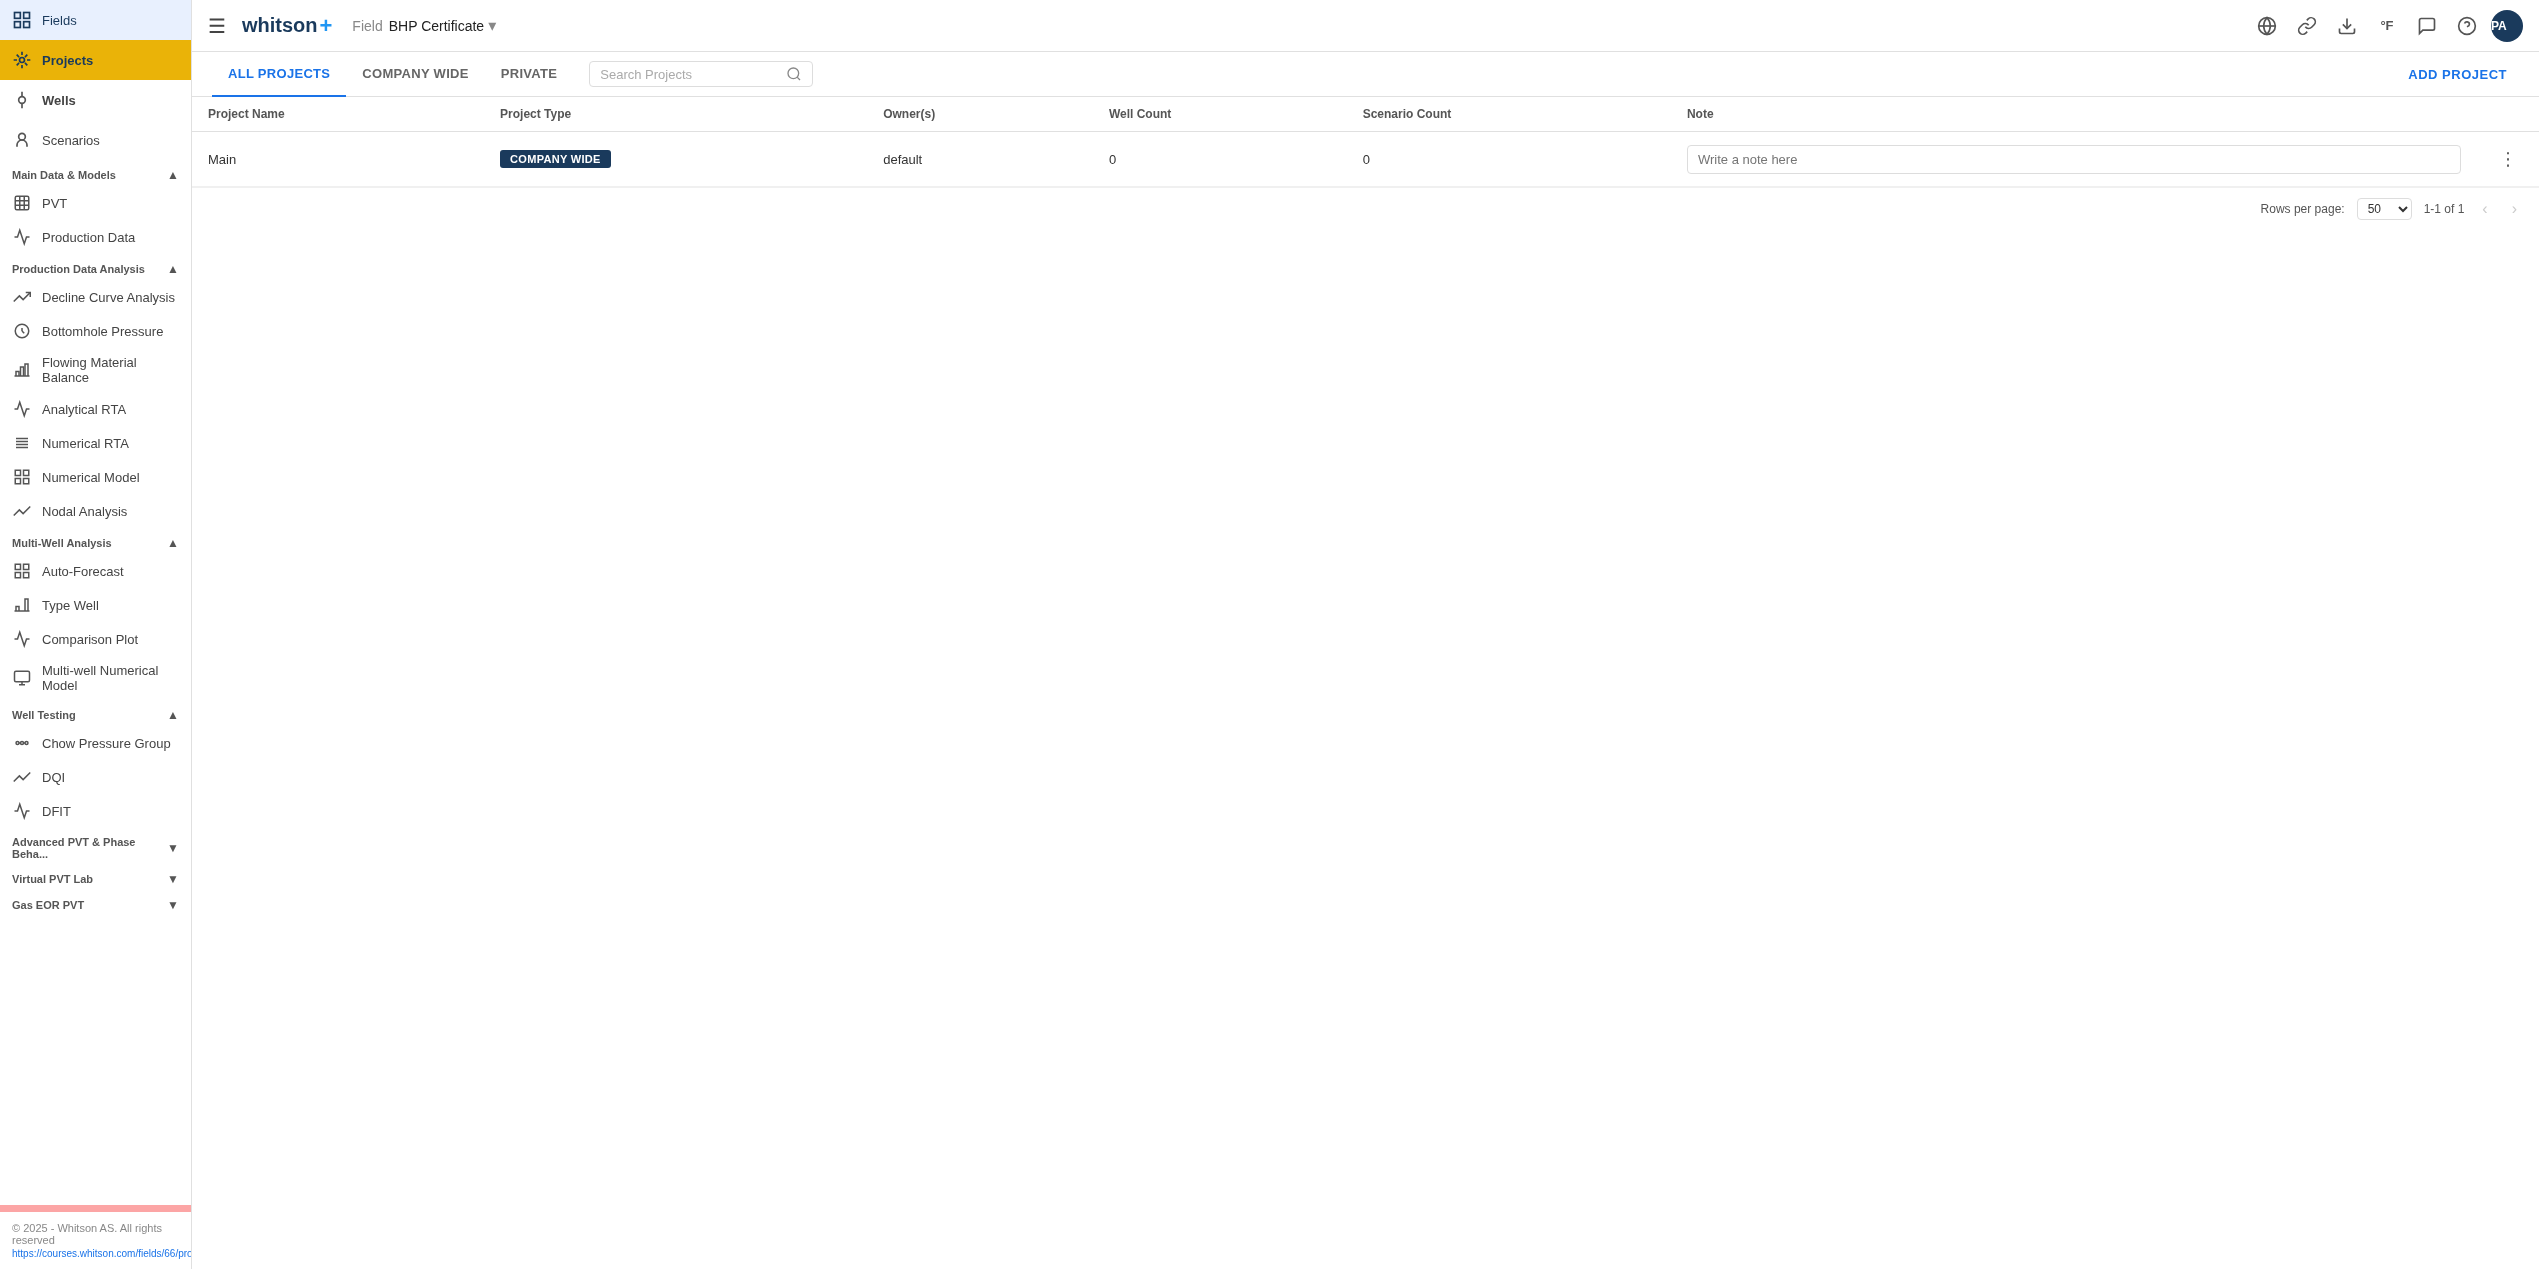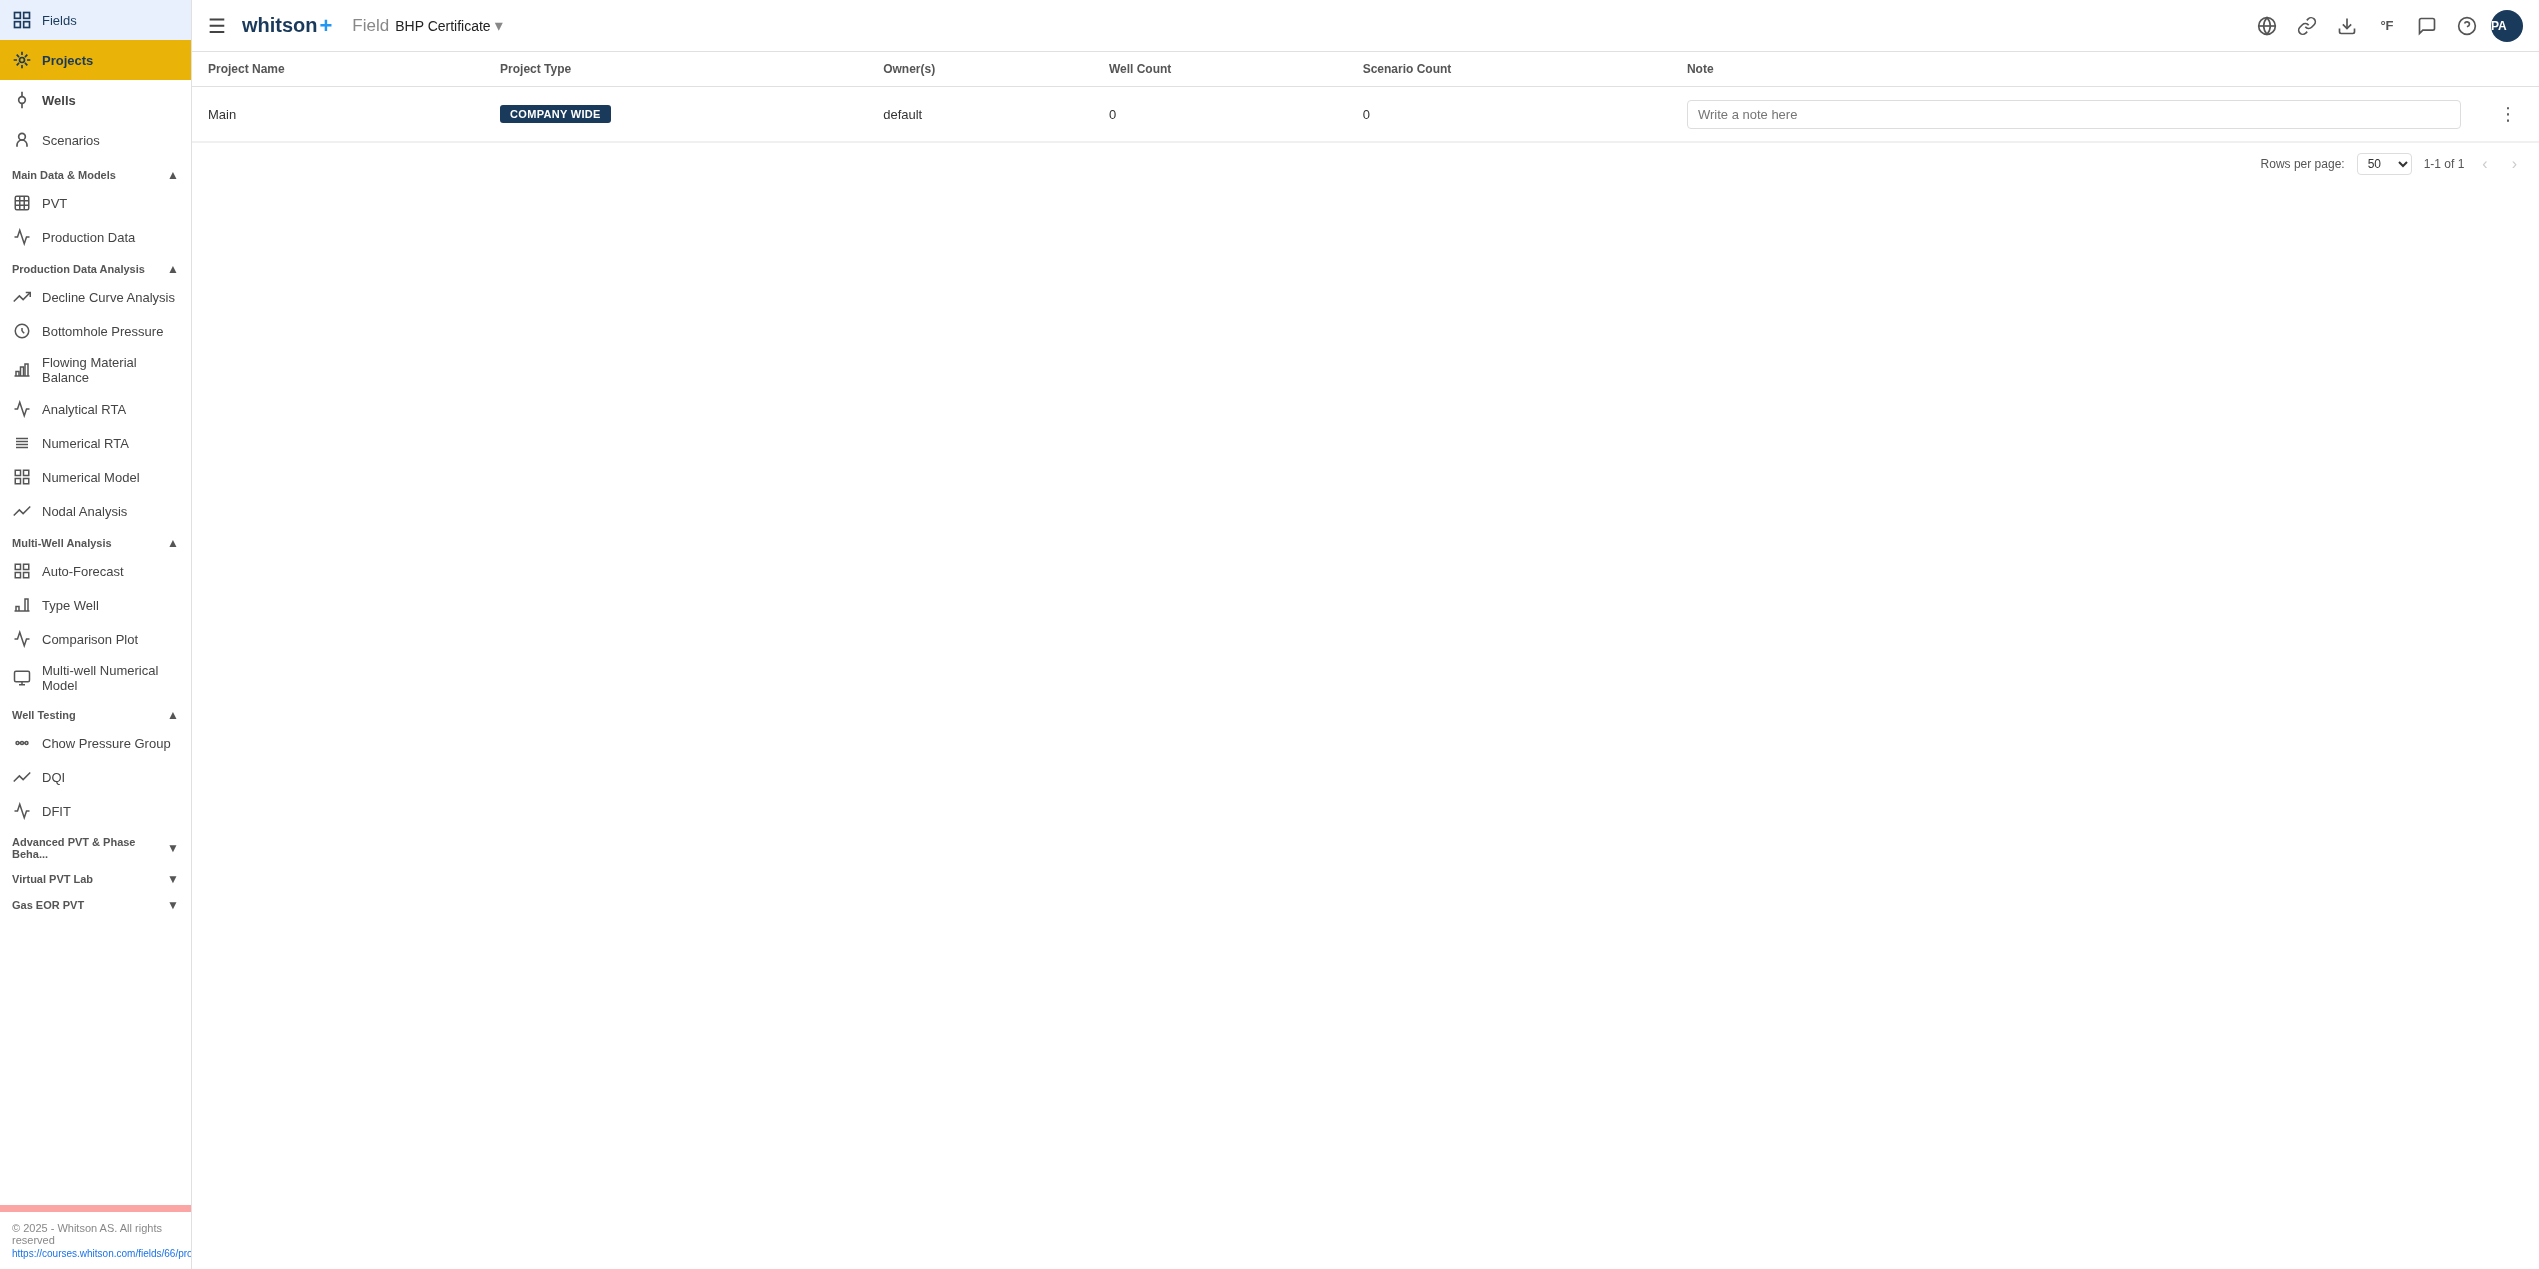--- a/index.html
+++ b/index.html
@@ -105,21 +105,21 @@
 
     .topbar-field-selector {
       display: flex;
       align-items: center;
       gap: 4px;
       font-size: 13px;
       color: #555;
     }
 
     .topbar-field-label {
-      font-size: 17px;
+      font-size: 14px;
       color: #888;
       margin-right: 2px;
     }
 
     .topbar-field-value {
       font-size: 14px;
       color: #222;
       font-weight: 500;
     }
 
@@ -628,20 +628,33 @@
       </div>
       <div class="topbar-avatar">
         <span>PA</span>
       </div>
     </div>
   </div>
 
   <div class="content">
     <div class="projects-page">
 
+      <div class="tabs-bar">
+        <div class="tab-item active">ALL PROJECTS</div>
+        <div class="tab-item">COMPANY WIDE</div>
+        <div class="tab-item">PRIVATE</div>
+        <div class="tabs-search">
+          <input type="text" placeholder="Search Projects" style="">
+          <svg width="16" height="16" viewBox="0 0 24 24" fill="none" stroke="#888" stroke-width="2">
+              <circle cx="11" cy="11" r="8"></circle>
+              <line x1="21" y1="21" x2="16.65" y2="16.65"></line>
+            </svg>
+        </div>
+        <button class="add-project-btn">ADD PROJECT</button>
+      </div>
 
       <table class="projects-table">
         <thead>
           <tr>
             <th>Project Name</th>
             <th>Project Type</th>
             <th>Owner(s)</th>
             <th>Well Count</th>
             <th>Scenario Count</th>
             <th>Note</th>

